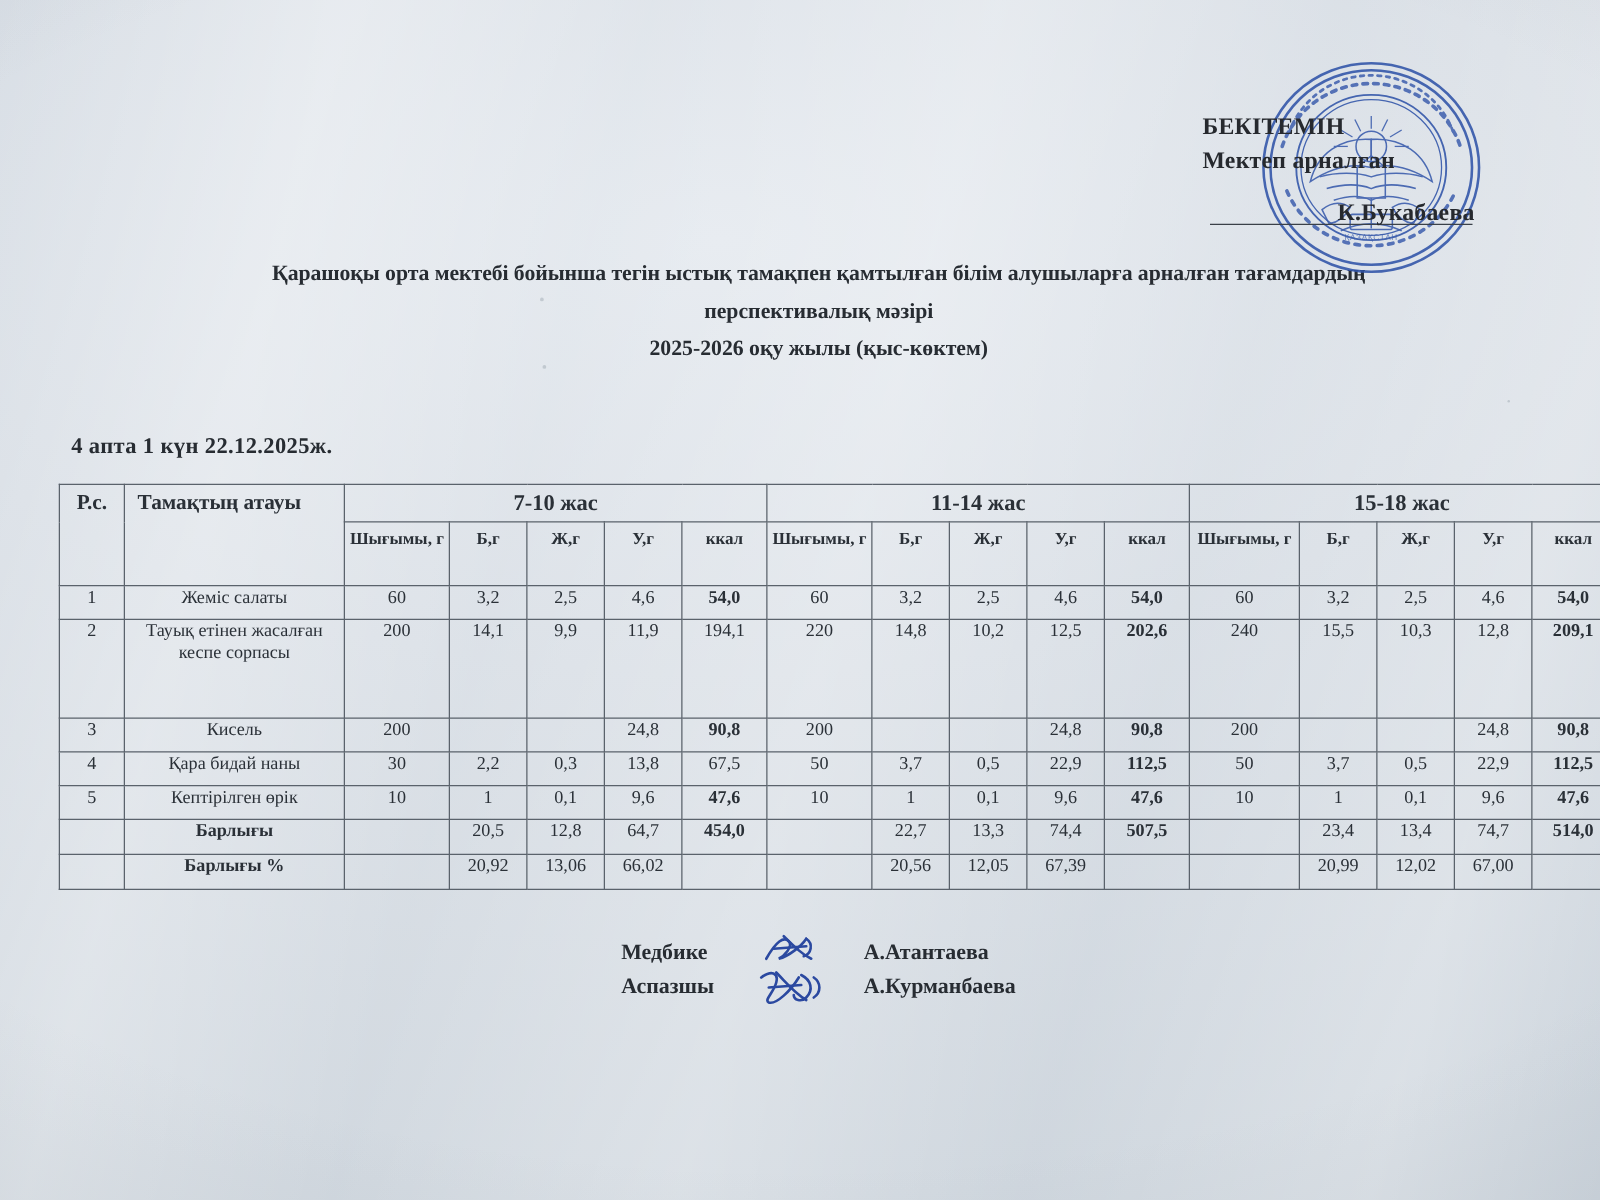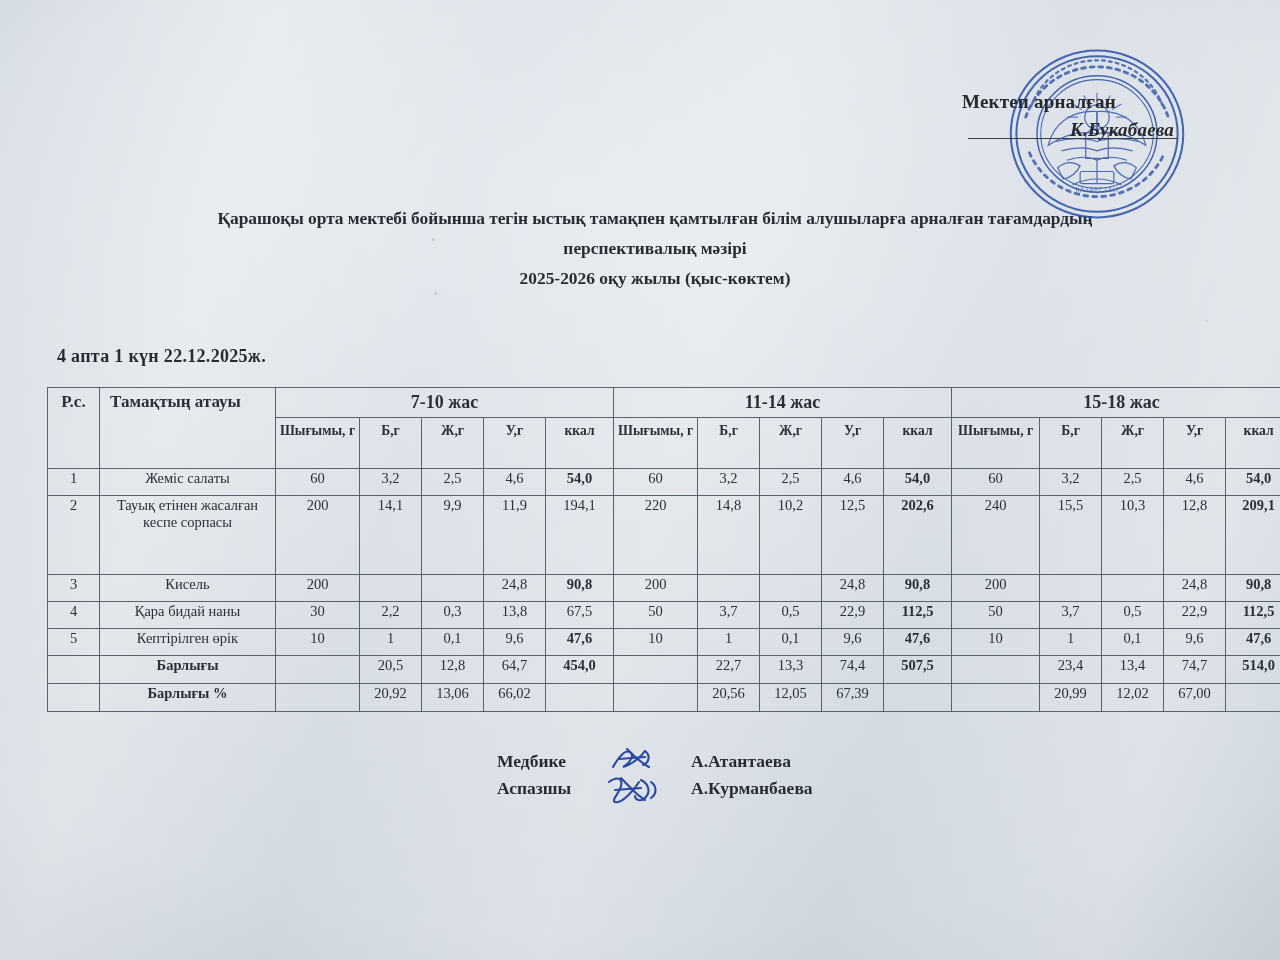--- a/index.html
+++ b/index.html
@@ -44,22 +44,21 @@
     font-size: 19px;
     line-height: 27px;
     letter-spacing: .2px;
     color: #26292e;
     z-index: 3;
   }
   .approval .ln2 { white-space: nowrap; }
   .approval .signrow {
     position: relative;
     height: 28px;
-    margin-top: 1px;
-    font-style: italic;
+    margin-top: 15px;
   }
   .approval .sigline {
     position: absolute;
     left: 6px;
     top: 22px;
     width: 210px;
     border-bottom: 1.6px solid #3a4048;
   }
   .approval .dirname {
     position: absolute;
@@ -250,20 +249,21 @@
         <path d="M30 66 A 74 72 0 0 1 170 66" fill="none" stroke-width="2.4" stroke-dasharray="3 4.4"></path>
         <path d="M28 116 A 78 76 0 0 0 172 116" fill="none" stroke-dasharray="4 5.6"></path>
       </g>
       <g fill="#2f53a8" opacity="0.75">
         <text x="100" y="158" font-family="'Liberation Sans',sans-serif" font-size="7" text-anchor="middle" letter-spacing="0.6">ҚАЗАҚСТАН</text>
       </g>
     </svg>
   </div>
 
   <div class="approval">
+    <div>БЕКІТЕМІН</div>
     <div class="ln2">Мектеп арналған</div>
     <div class="signrow">
       <div class="sigline"></div>
       <div class="dirname">К.Букабаева</div>
     </div>
   </div>
 
   <div class="doc-title">
     <span class="l1">Қарашоқы орта мектебі бойынша тегін ыстық тамақпен қамтылған білім алушыларға арналған тағамдардың</span>
     <span class="l2">перспективалық мәзірі</span>

